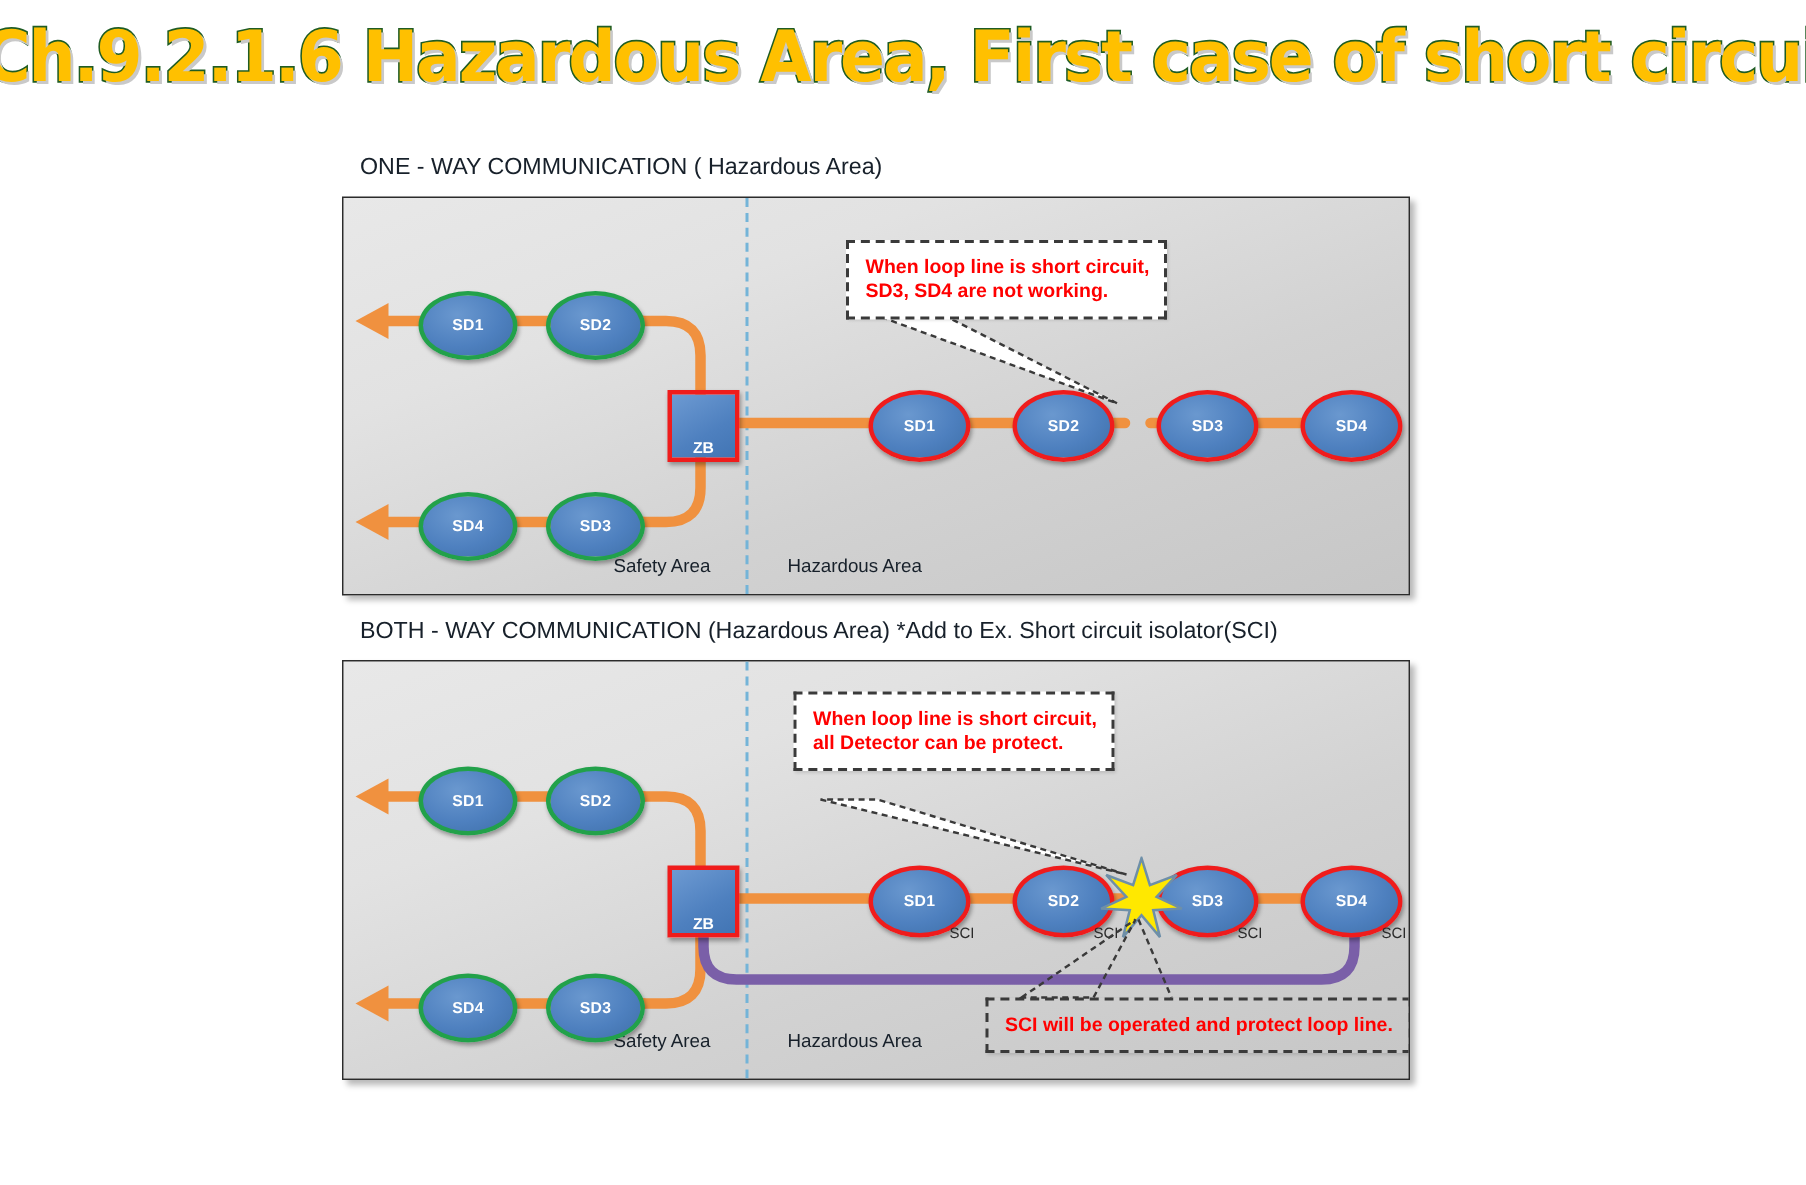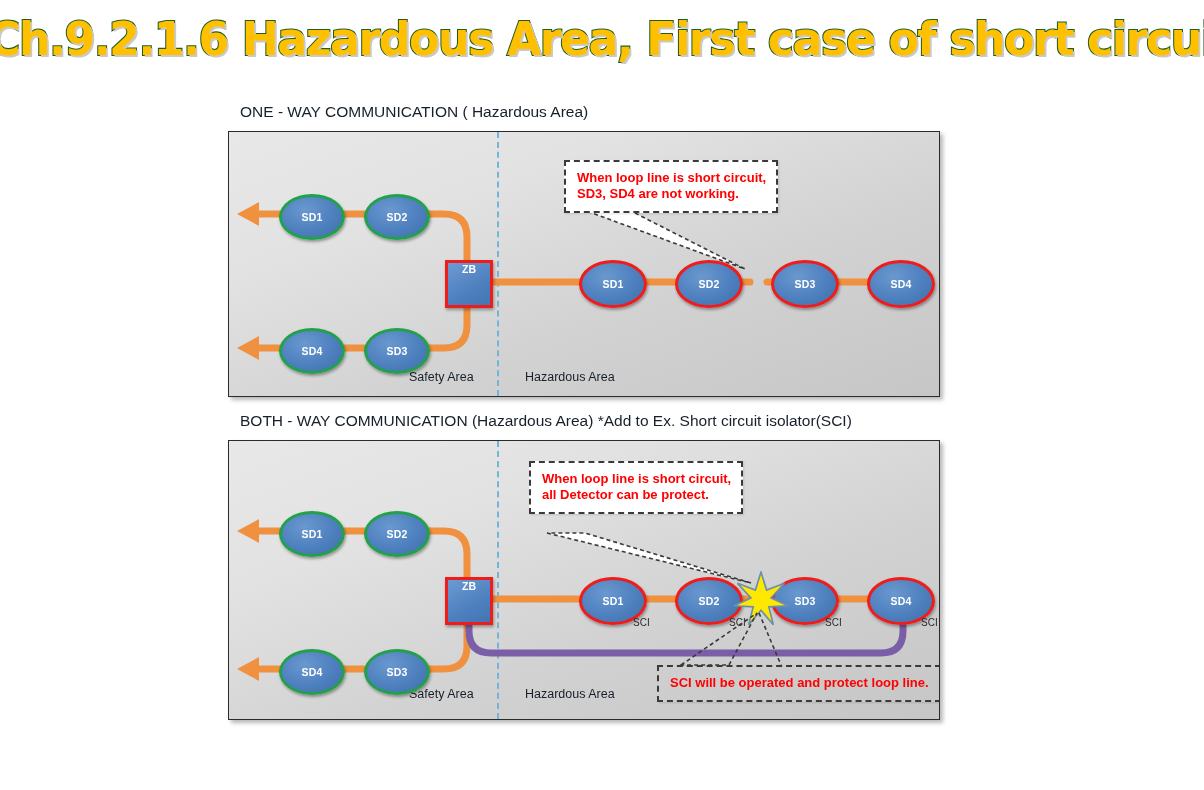--- a/index.html
+++ b/index.html
@@ -50,21 +50,21 @@
     color:#ffffff;font-weight:bold;font-size:10.5px;
     letter-spacing:.2px;
     box-shadow:1px 2px 3px rgba(0,0,0,.35);
     font-family:"Liberation Sans",sans-serif;z-index:6;}
   .node.safe{border:3px solid #22a14a;}
   .node.hazard{border:3px solid #ef1c1c;}
 
   .zb{position:absolute;
     background:linear-gradient(150deg,#6d9ad2 0%,#4e80bf 60%,#4275b4 100%);
     border:3px solid #ef1c1c;
-    display:flex;align-items:flex-start;justify-content:center;
+    display:flex;align-items:flex-end;justify-content:center;
     color:#fff;font-weight:bold;font-size:10.5px;
     box-shadow:1px 2px 3px rgba(0,0,0,.35);z-index:7;}
 
   .sci-label{position:absolute;font-size:10px;color:#2b2b2b;
     font-family:"Liberation Sans",sans-serif;z-index:8;}
   svg.lines{position:absolute;left:0;top:0;overflow:visible;z-index:3;}
 
   
   .callout{position:absolute;background:#ffffff;border:2px dashed #3a3a3a;
     padding:8px 10px 9px 11px;z-index:20;

